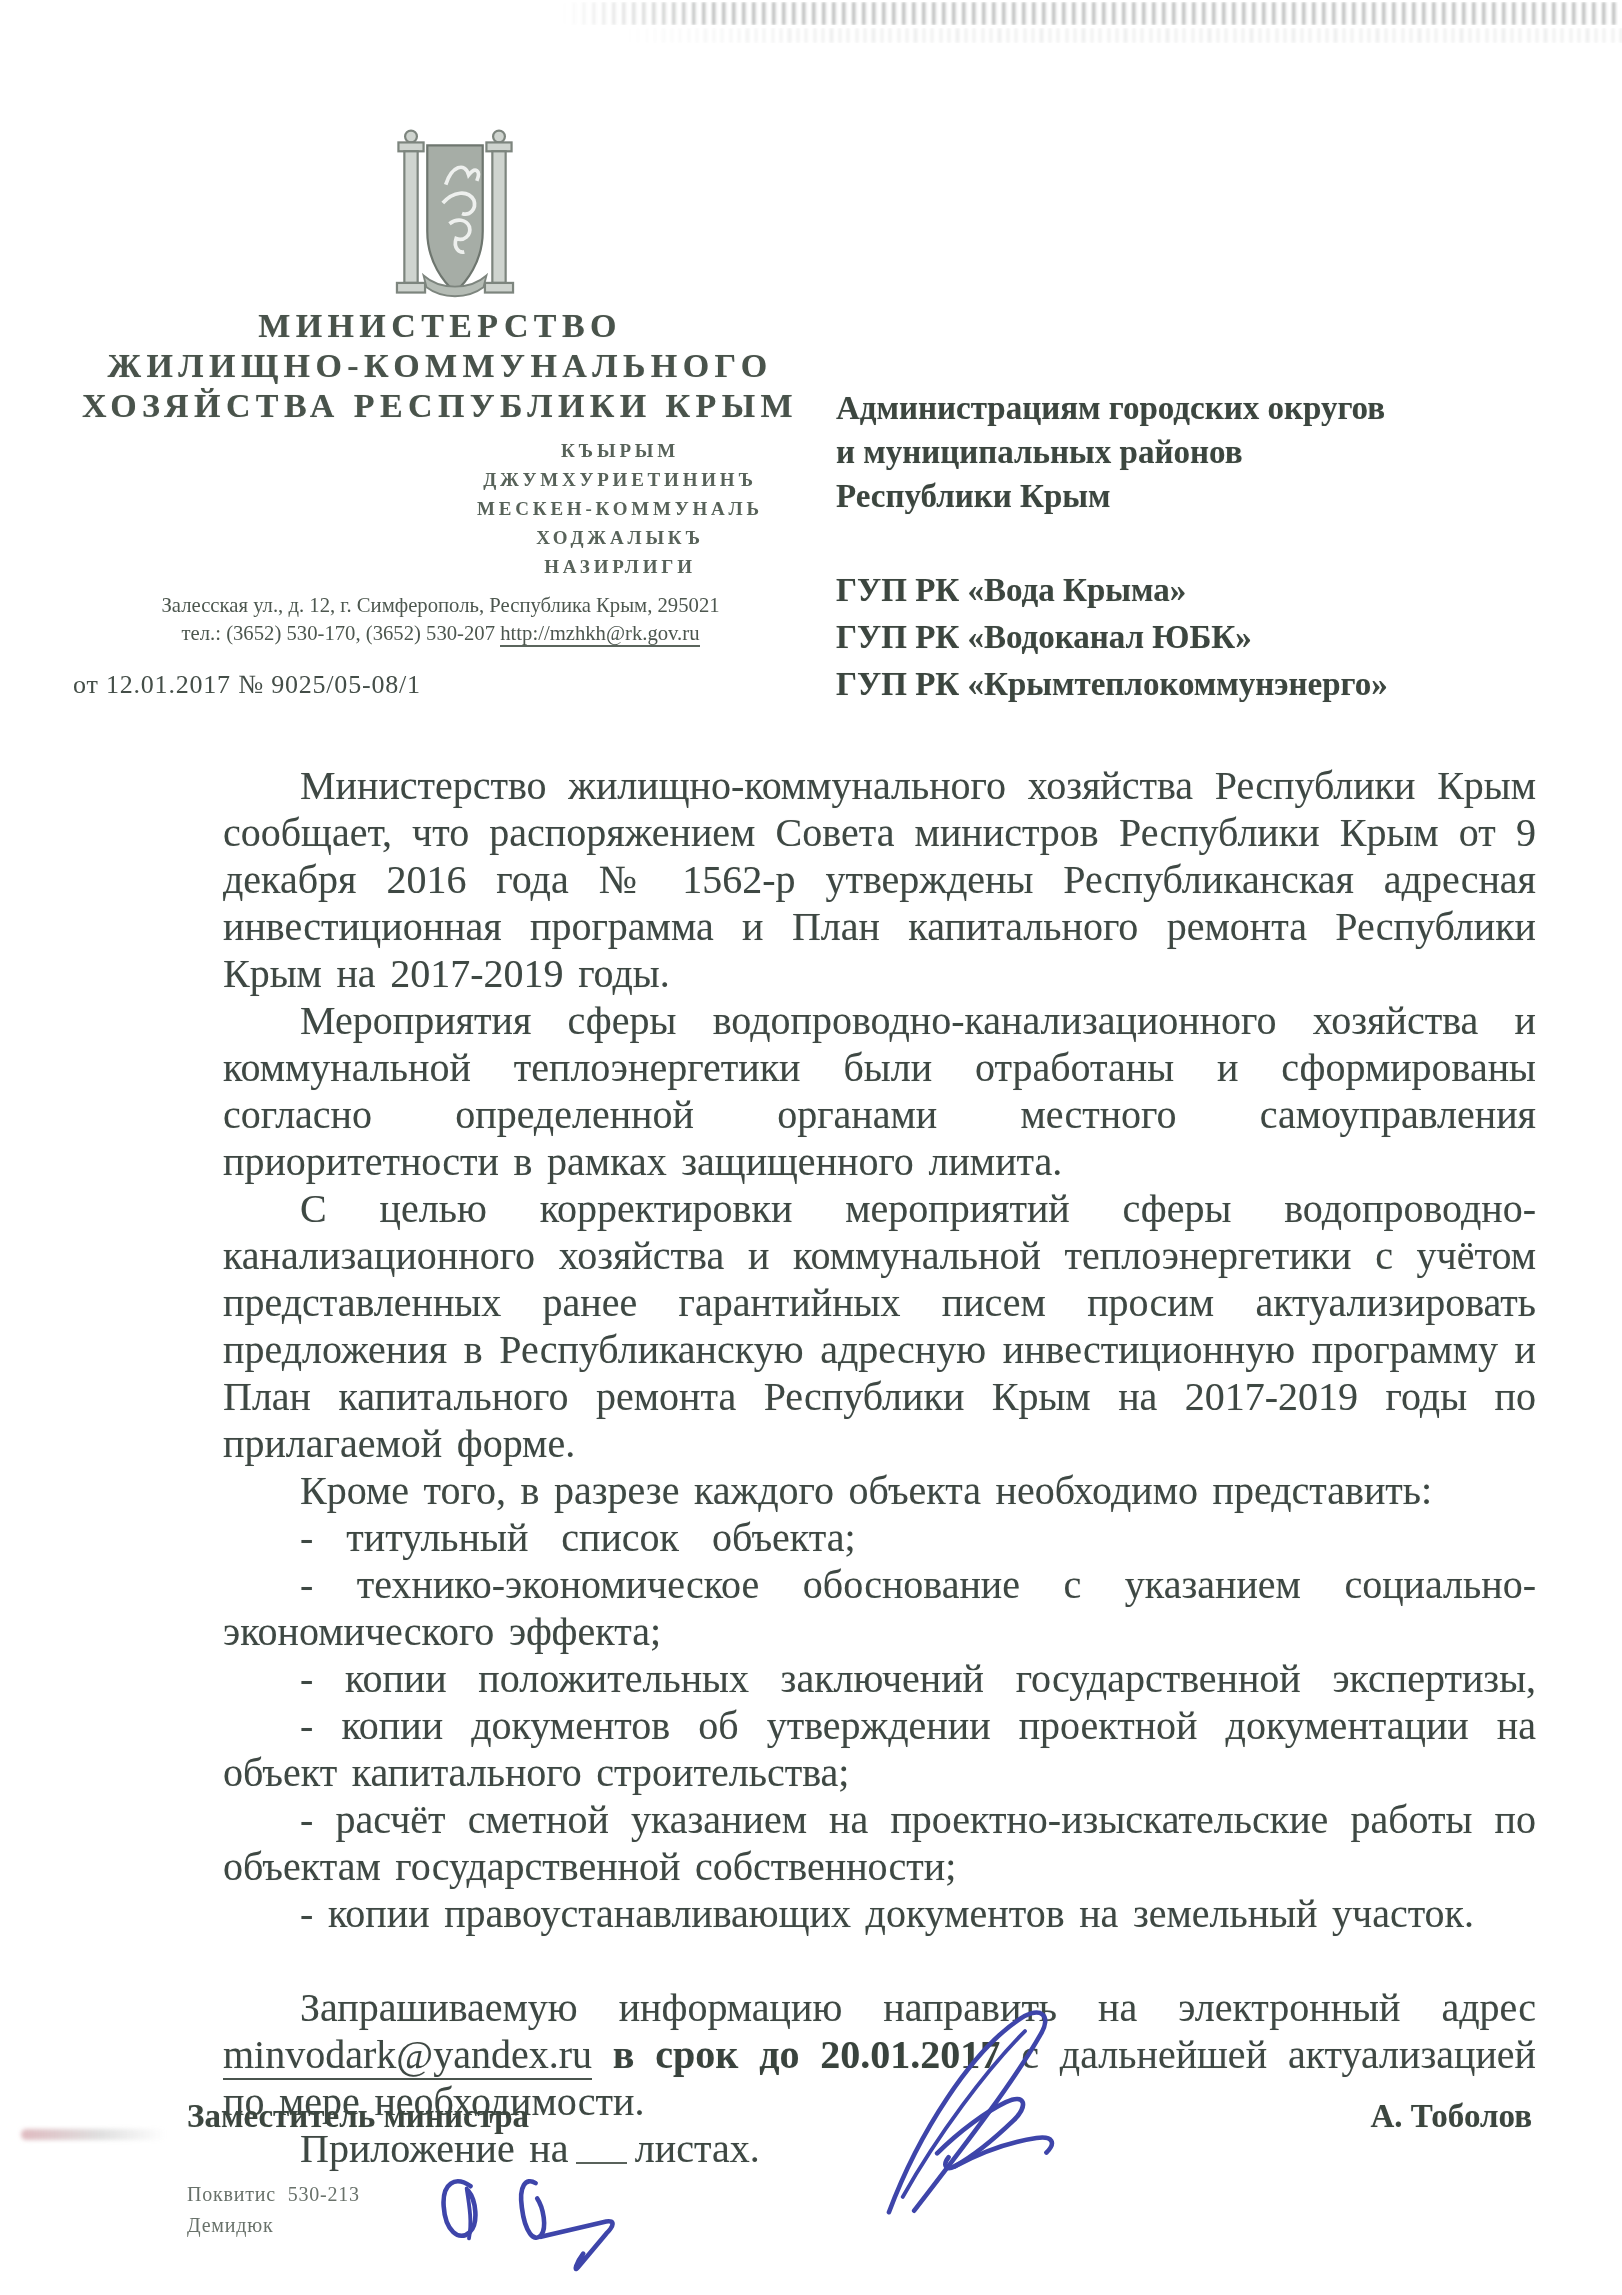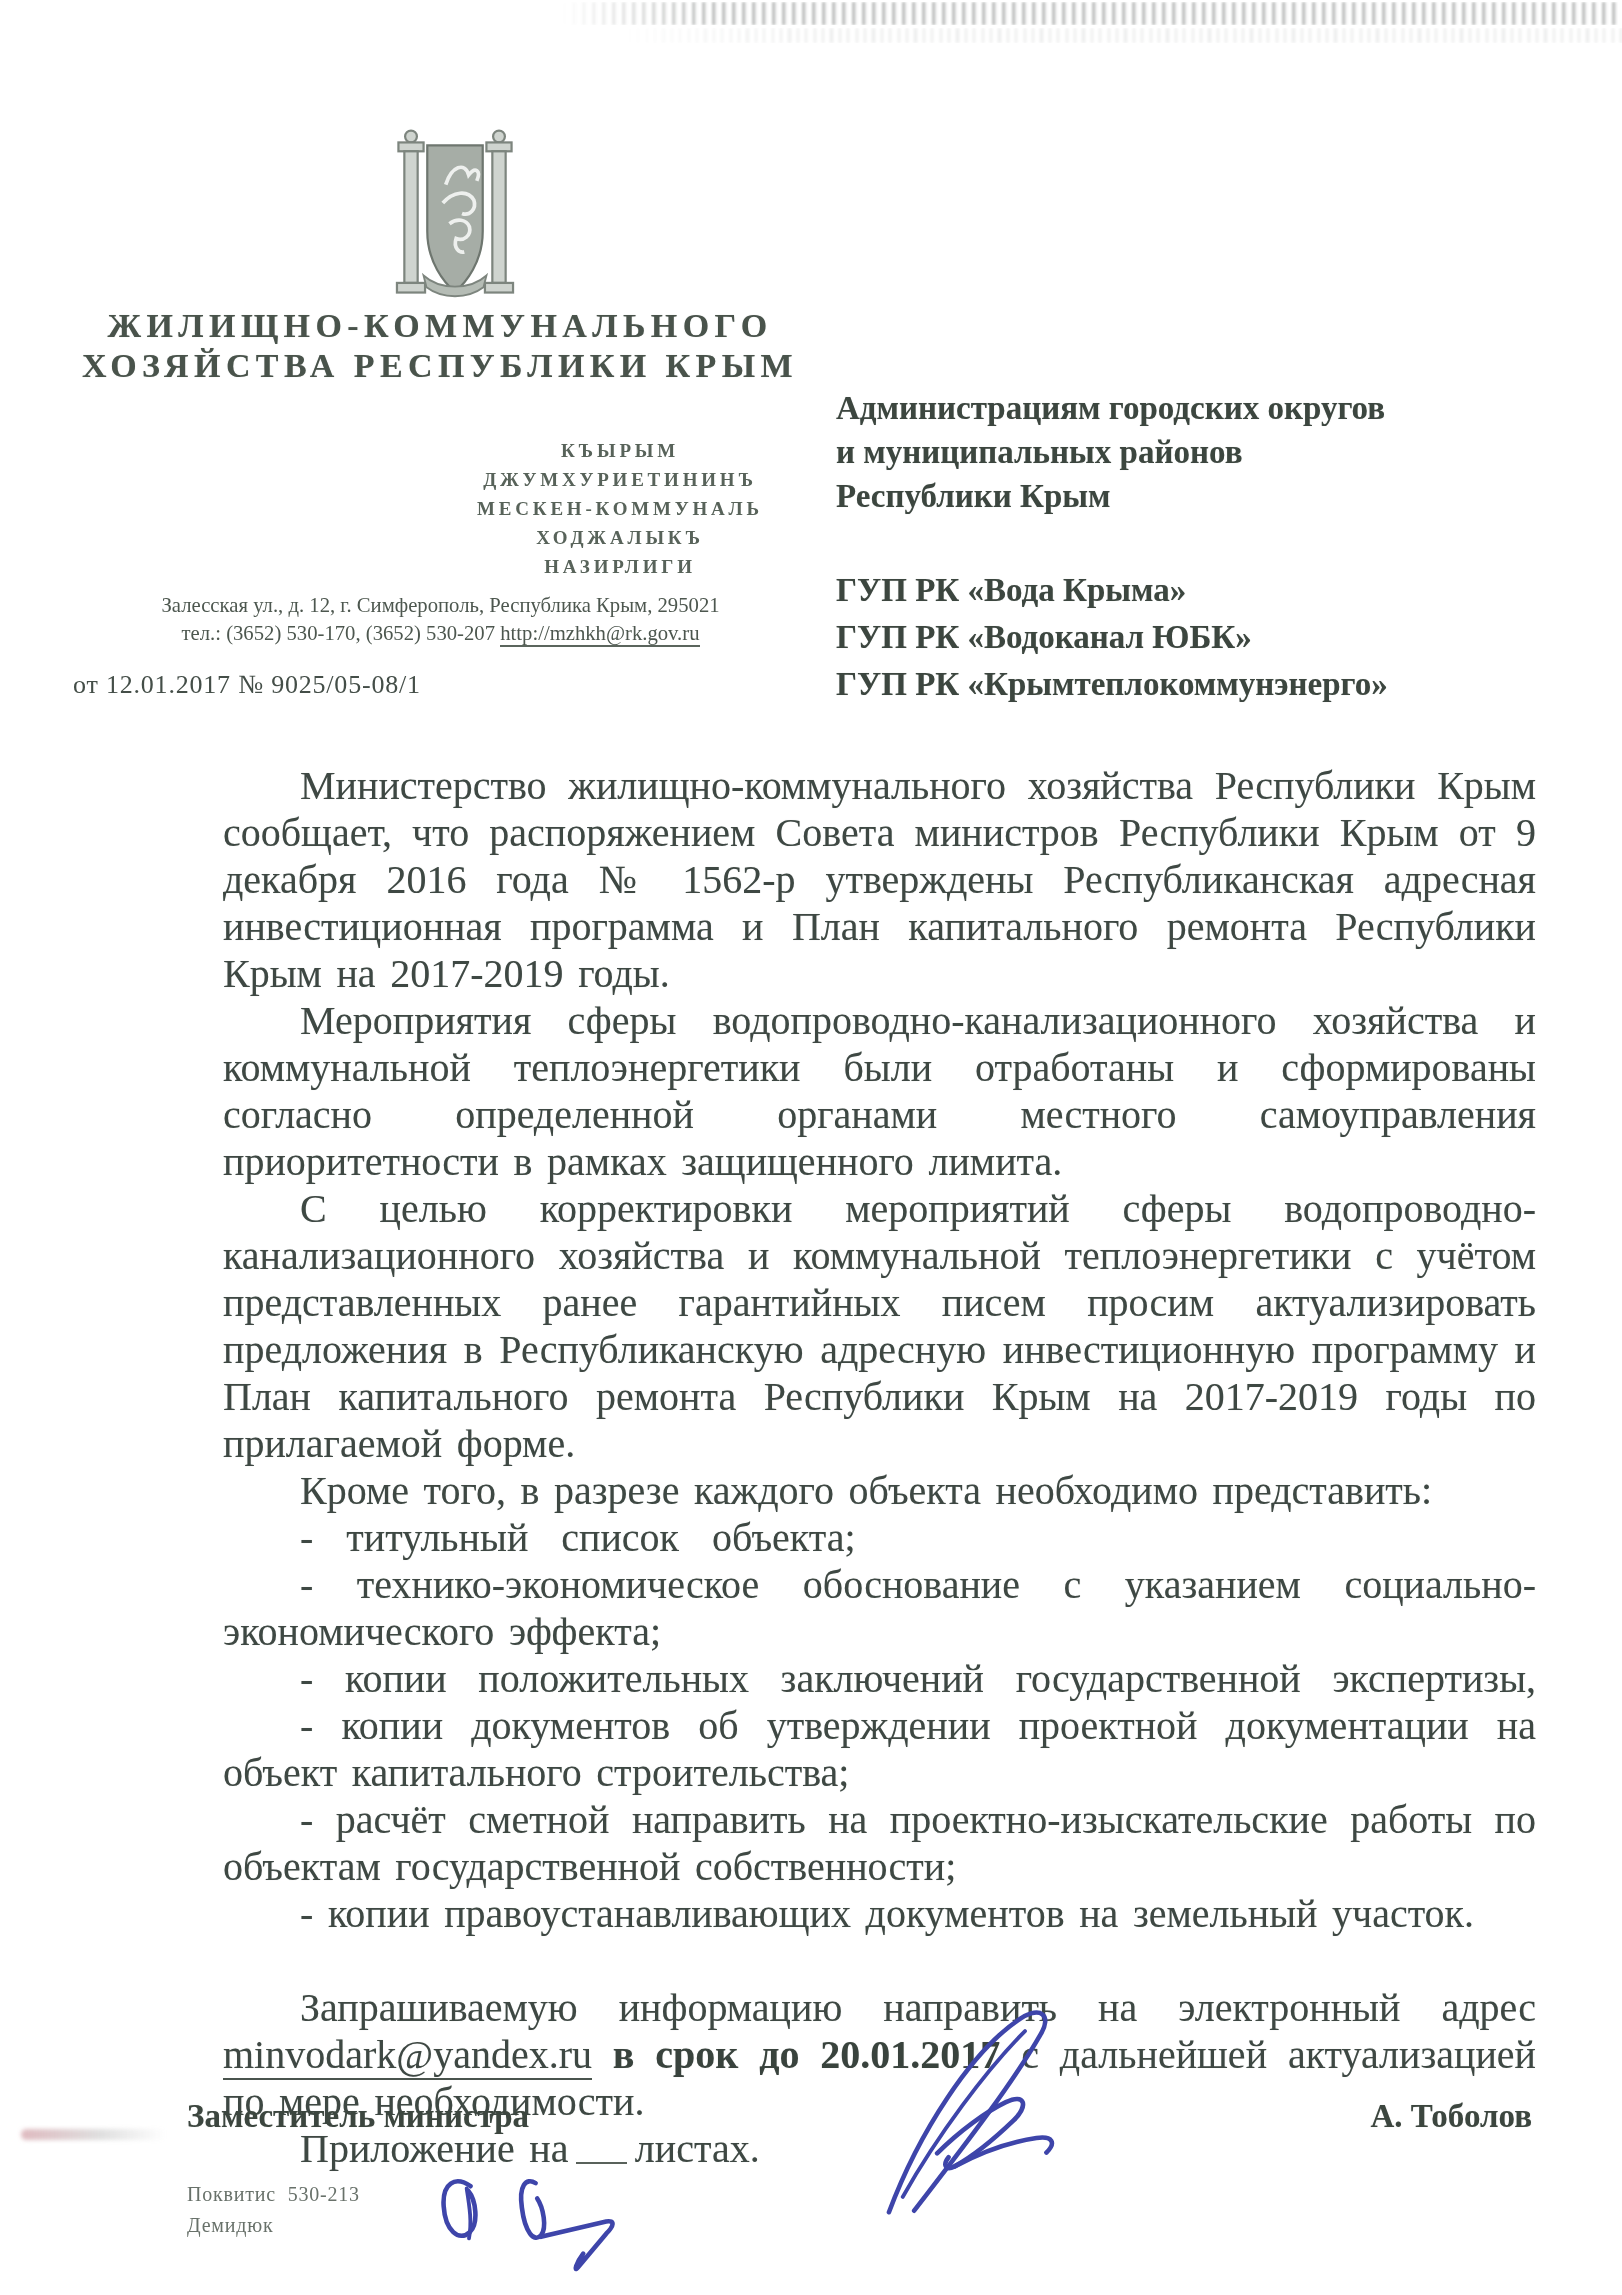--- a/index.html
+++ b/index.html
@@ -117,20 +117,21 @@
     <path d="M45 22 L120 22 L120 138 C120 180 97 208 82.5 220 C68 208 45 180 45 138 Z" fill="#a6ada6" stroke="#6e766f" stroke-width="3"></path>
     <g stroke="#eef0ee" stroke-width="5" fill="none">
       <path d="M70 75 C78 50 96 44 101 62 C110 50 118 56 112 70"></path>
       <path d="M66 100 C80 84 100 82 108 96 C112 108 102 118 92 114"></path>
       <path d="M75 128 C85 120 98 122 102 132 C105 144 94 152 84 148 C80 160 88 168 95 166"></path>
     </g>
     <path d="M40 198 C62 218 103 218 125 198 L121 214 C100 230 65 230 44 214 Z" fill="#b5bcb5" stroke="#7d857e" stroke-width="2.5"></path>
   </svg>
 
   <div class="title-block">
+    <div>МИНИСТЕРСТВО</div>
     <div>ЖИЛИЩНО-КОММУНАЛЬНОГО</div>
     <div>ХОЗЯЙСТВА РЕСПУБЛИКИ КРЫМ</div>
   </div>
 
 
   <div class="subcol col-crh">
     <div>КЪЫРЫМ</div>
     <div>ДЖУМХУРИЕТИНИНЪ</div>
     <div>МЕСКЕН-КОММУНАЛЬ</div>
     <div>ХОДЖАЛЫКЪ</div>
@@ -157,21 +158,21 @@
 
   <div class="body">
     <p>Министерство жилищно-коммунального хозяйства Республики Крым сообщает, что распоряжением Совета министров Республики Крым от 9 декабря 2016 года № 1562-р утверждены Республиканская адресная инвестиционная программа и План капитального ремонта Республики Крым на 2017-2019 годы.</p>
     <p>Мероприятия сферы водопроводно-канализационного хозяйства и коммунальной теплоэнергетики были отработаны и сформированы согласно определенной органами местного самоуправления приоритетности в рамках защищенного лимита.</p>
     <p>С целью корректировки мероприятий сферы водопроводно-канализационного хозяйства и коммунальной теплоэнергетики с учётом представленных ранее гарантийных писем просим актуализировать предложения в Республиканскую адресную инвестиционную программу и План капитального ремонта Республики Крым на 2017-2019 годы по прилагаемой форме.</p>
     <p>Кроме того, в разрезе каждого объекта необходимо представить:</p>
     <p class="sp1">- титульный список объекта;</p>
     <p>- технико-экономическое обоснование с указанием социально-экономического эффекта;</p>
     <p class="full">- копии положительных заключений государственной экспертизы,</p>
     <p>- копии документов об утверждении проектной документации на объект капитального строительства;</p>
-    <p>- расчёт сметной направить на проектно-изыскательские работы по объектам государственной собственности;</p>
+    <p>- расчёт сметной указанием на проектно-изыскательские работы по объектам государственной собственности;</p>
     <p>- копии правоустанавливающих документов на земельный участок.</p>
     <p class="final-p"><span>Запрашиваемую информацию направить на электронный адрес </span><a href="#" class="email-link">minvodark@yandex.ru</a><span class="bold-run"> в срок до 20.01.2017 </span><span>с дальнейшей актуализацией по мере необходимости.</span></p>
     <p class="attach-p"><span>Приложение на</span><span class="blank-line"></span><span>листах.</span></p>
   </div>
 
   <div class="sign-row">
     <span>Заместитель министра</span>
     <span>А. Тоболов</span>
   </div>
 

